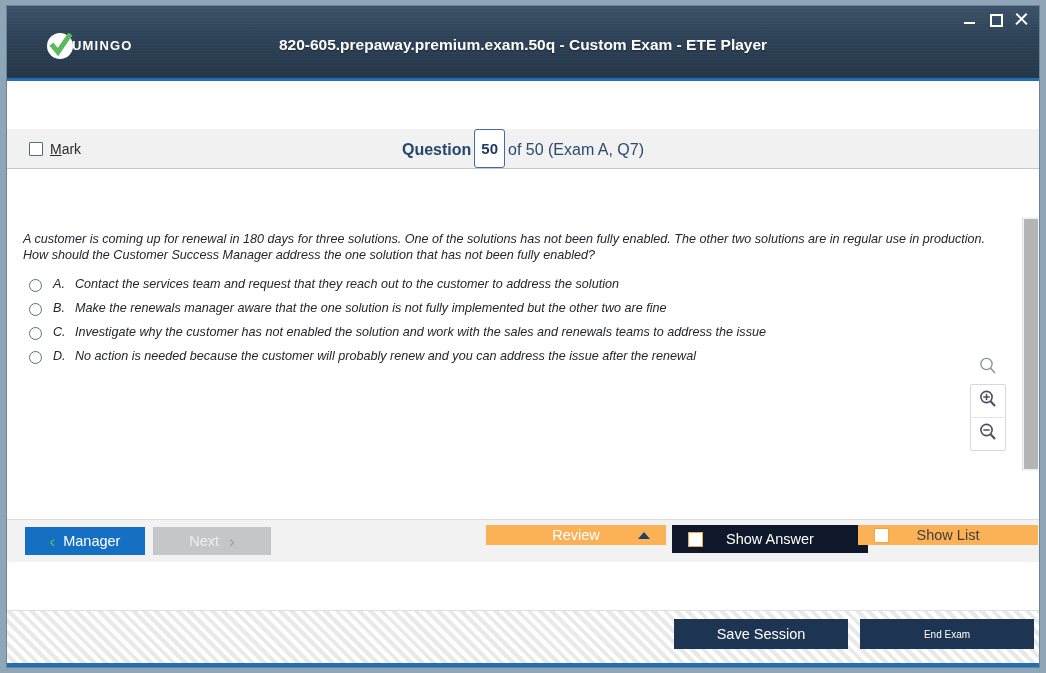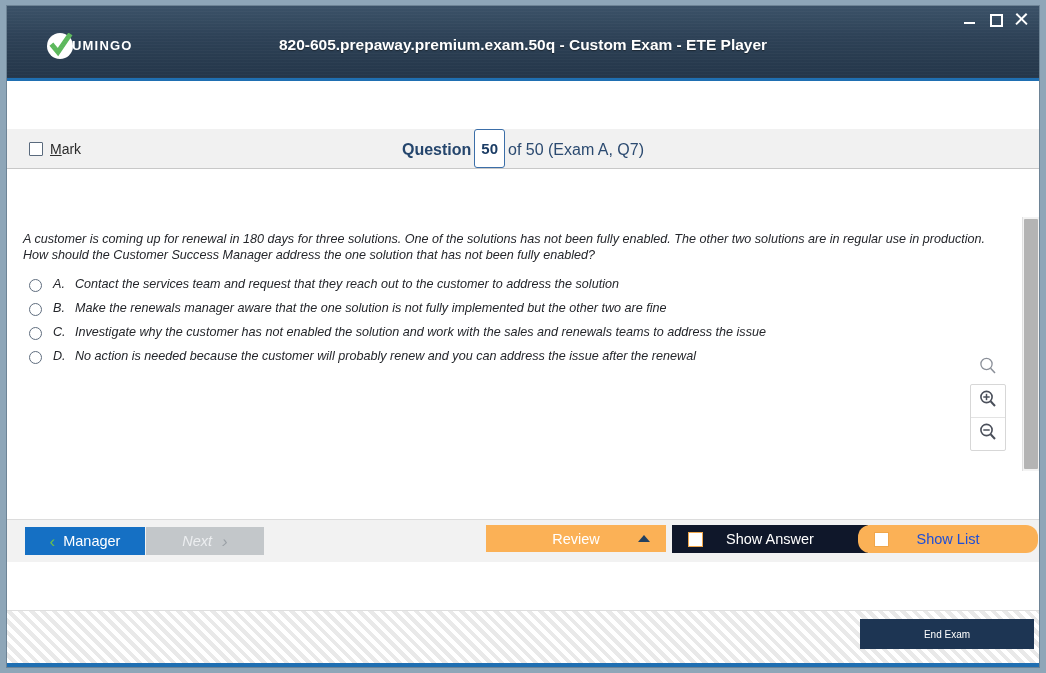--- a/index.html
+++ b/index.html
@@ -276,54 +276,52 @@
     user-select: none;
   }
   .btn-prev {
     left: 18px; top: 7px;
     width: 120px; height: 28px;
     background: #1570c4;
     color: #ffffff;
   }
   .btn-prev .chev { color: #6cc04a; font-size: 17px; margin-right: 8px; line-height: 1; }
   .btn-next {
-    left: 139px; top: 7px;
+    left: 146px; top: 7px;
     width: 118px; height: 28px;
     background: #c3c7ca;
     color: #eceef0;
-    font-style: italic;
   }
   .btn-next .chev { color: #9aa0a6; font-size: 17px; margin-left: 10px; line-height: 1; }
   .btn-review {
     left: 479px; top: 5px;
-    width: 180px; height: 27px;
+    width: 180px; height: 20px;
     background: #fbb156;
     color: #ffffff;
     justify-content: center;
   }
   .btn-review .up {
     position: absolute;
     right: 16px;
     width: 0; height: 0;
     border-left: 6px solid transparent;
     border-right: 6px solid transparent;
     border-bottom: 7px solid #23405f;
   }
   .btn-answer {
     left: 665px; top: 5px;
     width: 196px; height: 28px;
     background: #0f172a;
     color: #ffffff;
   }
   .btn-list {
     left: 851px; top: 5px;
-    width: 180px; height: 28px;
+    width: 180px; height: 20px;
     background: #fbb156;
-    color: #1d4ed8;
-    border-radius: 12px;
+    color: #404040;
   }
   .sqbox {
     position: absolute;
     left: 16px;
     width: 13px; height: 13px;
     background: #ffffff;
     border: 1px solid #f0a64a;
   }
 
   
@@ -477,18 +475,21 @@
     </div>
 
     <div class="btn btn-list">
       <span class="sqbox"></span>
       <span>Show List</span>
     </div>
 
   </div>
 
   <div class="statusbar">
+    <div class="btn-save">
+      <span>Save Session</span>
+    </div>
     <div class="btn-end">
       <span>End Exam</span>
     </div>
   </div>
 
 </div>
 
 </body></html>

